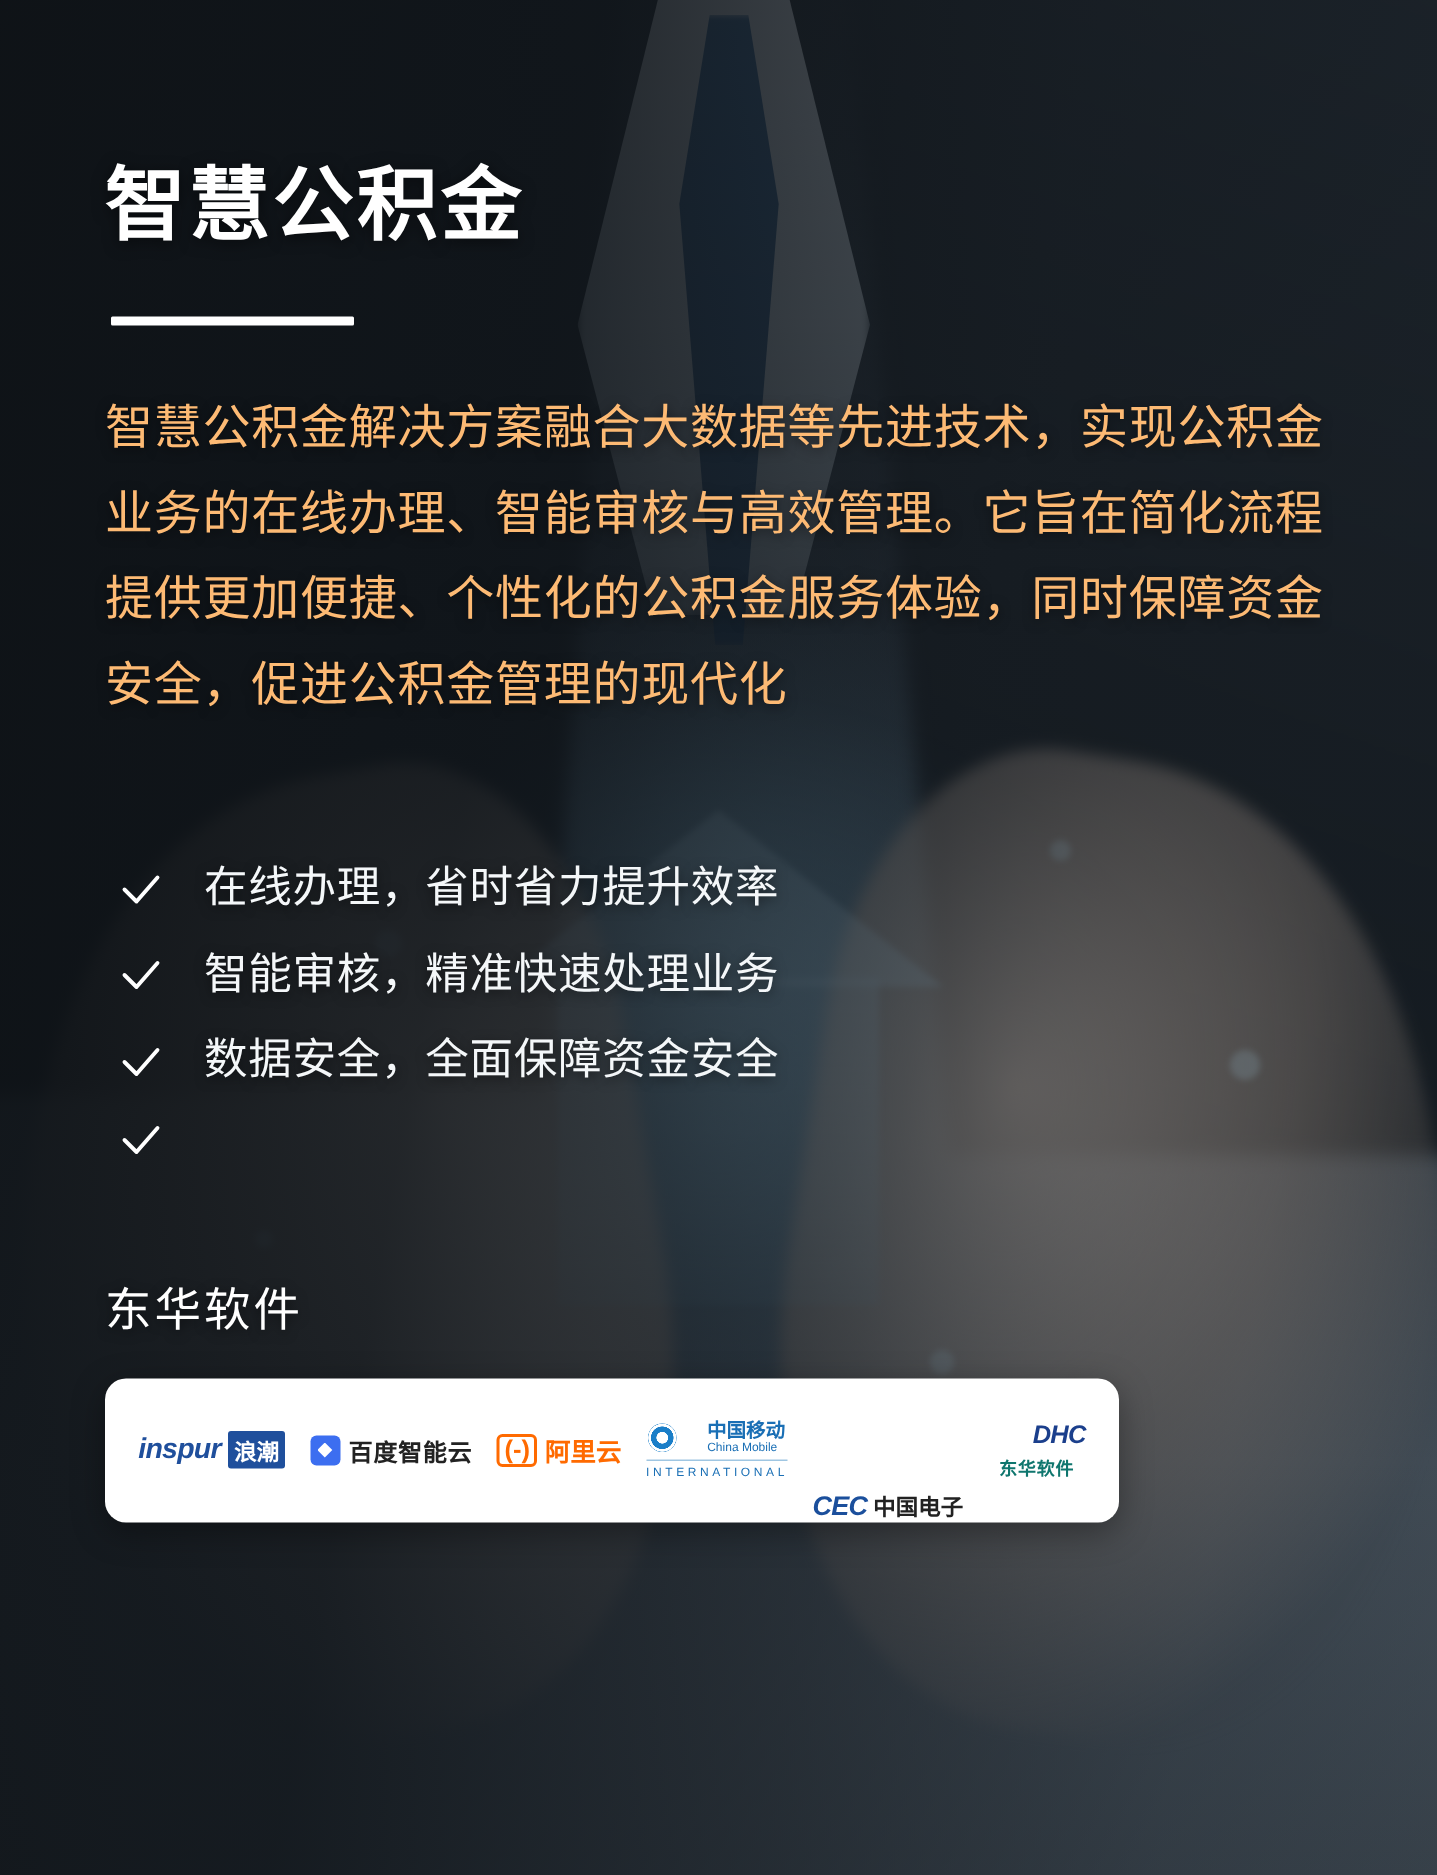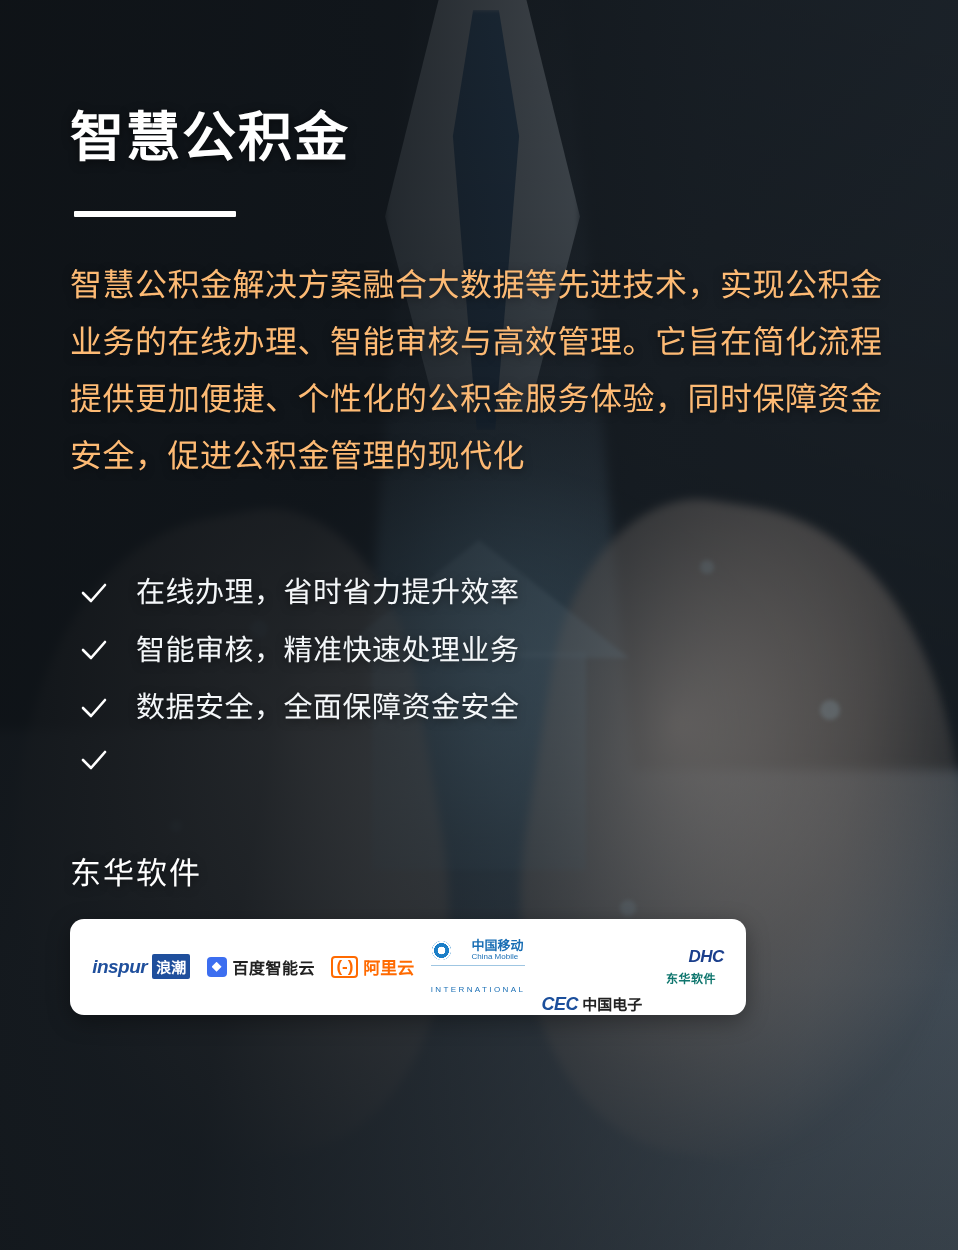--- a/index.html
+++ b/index.html
@@ -260,21 +260,21 @@
   .logo-cmcc { display: flex; flex-direction: column; align-items: center; gap: 2px; }
   .logo-cmcc .row { display: flex; align-items: center; gap: 20px; }
   .logo-cmcc .mark {
     width: 19px; height: 19px; border-radius: 50%;
     background: radial-gradient(circle at 50% 50%, #ffffff 0 28%, #1a7ec8 30% 55%, #ffffff 57% 68%, #1a7ec8 70% 100%);
   }
   .logo-cmcc .cn { font-size: 13px; font-weight: bold; color: #1a6fb5; line-height: 1.05; }
   .logo-cmcc .en { font-size: 8px; color: #1a6fb5; line-height: 1.05; }
   .logo-cmcc .intl {
     font-size: 8px; letter-spacing: 2.4px; color: #1a6fb5;
-    border-top: 1px solid #9fc6e2; padding-top: 19px; margin-top: 2px;
+    border-top: 1px solid #9fc6e2; padding-top: 3px; margin-top: 2px;
   }
 
   .logo-cec { display: flex; align-items: flex-end; gap: 4px; }
   .logo-cec .en {
     font-size: 18px; font-weight: bold; font-style: italic; color: #1b4f9c; letter-spacing: -0.5px;
   }
   .logo-cec .cn { font-size: 15px; font-weight: bold; color: #222; font-family: Liberation Mono, monospace; }
 
   .logo-dhc { display: flex; flex-direction: column; align-items: center; gap: 2px; }
   .logo-dhc .en {

